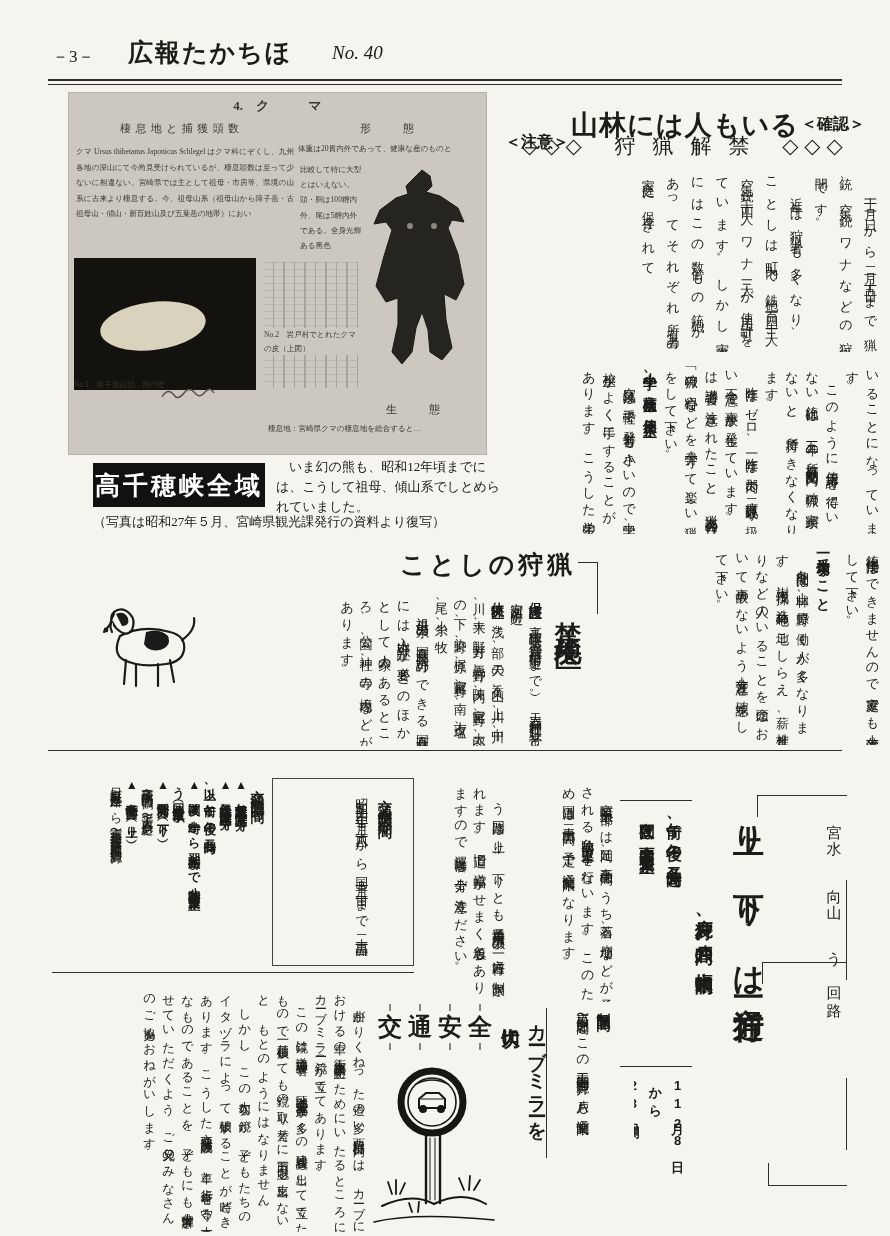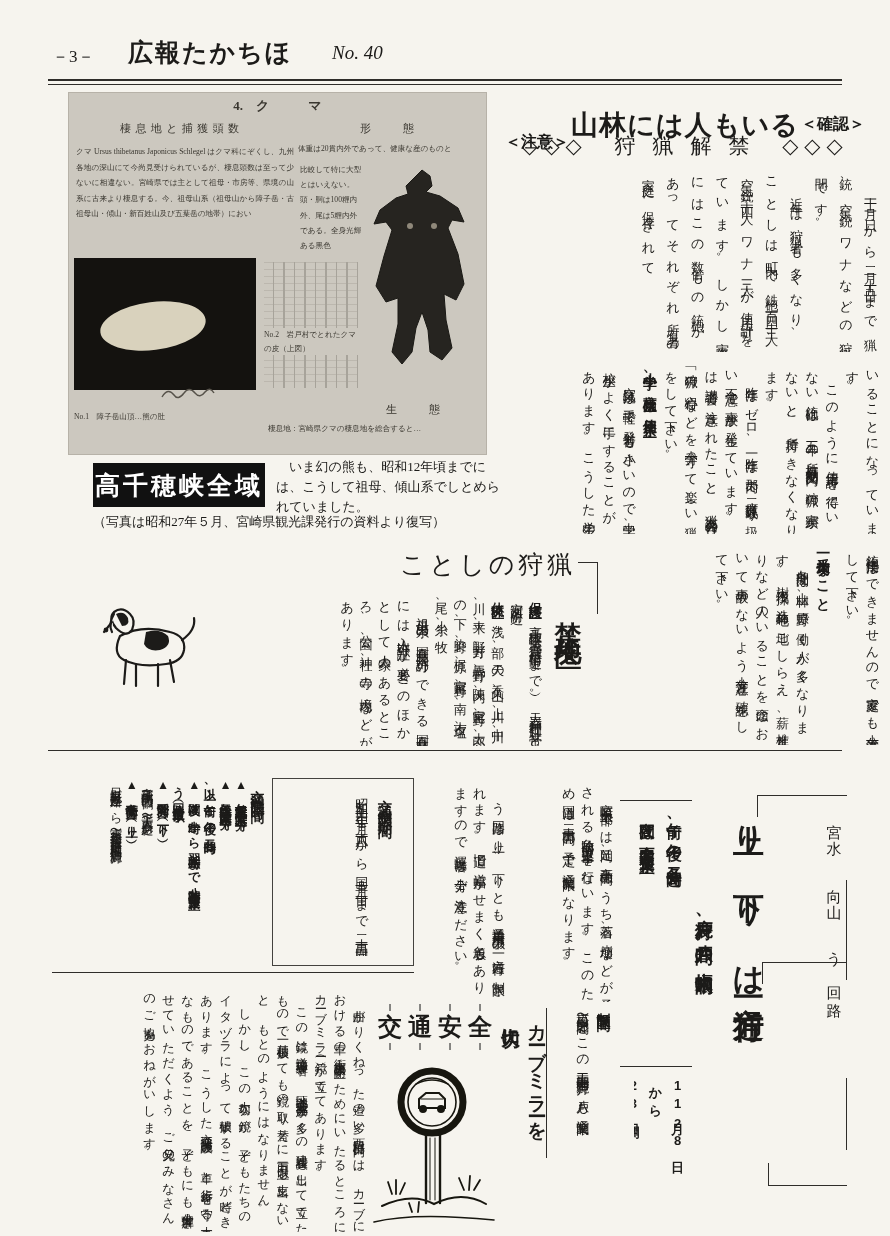--- a/index.html
+++ b/index.html
@@ -41,21 +41,21 @@
 
     <svg class="abs" style="left:296px;top:76px;" width="116" height="228" viewBox="0 0 116 228">
       <path d="M52 8 L58 2 66 8 68 18 62 24 76 28 94 40 100 54 88 52 84 60 94 86 100 116 92 132 80 126 82 152 88 180 78 192 66 184 64 162 58 144 52 160 48 184 38 196 28 184 34 156 34 130 22 134 12 118 20 88 28 62 22 54 10 56 16 42 32 30 44 26 42 18 Z" fill="#262420" stroke="#1a1915" stroke-width="1"></path>
       <circle cx="46" cy="58" r="3" fill="#8f887a"></circle>
       <circle cx="70" cy="58" r="3" fill="#8f887a"></circle>
     </svg>
 
     <div class="abs" style="left:6px;top:166px;width:182px;height:132px;background:#14120f;">
       <div class="abs" style="left:26px;top:44px;width:106px;height:48px;background:#d9d2bd;border-radius:50%;transform:rotate(-7deg);"></div>
     </div>
-    <div class="abs panel-txt" style="left:6px;top:320px;font-size:7.6px;">No.1　障子岳山頂…熊の肚</div>
+    <div class="abs panel-txt" style="left:6px;top:288px;font-size:7.6px;">No.1　障子岳山頂…熊の肚</div>
 
     <div class="abs" style="left:196px;top:170px;width:94px;height:126px;opacity:.55;background:repeating-linear-gradient(90deg,transparent 0 9px,#8a867c 9px 10.5px),repeating-linear-gradient(0deg,transparent 0 6px,rgba(120,115,105,.35) 6px 7px);"></div>
 
     <div class="abs panel-txt" style="left:196px;top:236px;width:96px;font-size:7.6px;line-height:1.8;background:#ccc8bf;">No.2　岩戸村でとれたクマの皮（上図）</div>
     <div class="abs panel-txt" style="left:318px;top:310px;font-size:11px;letter-spacing:.3em;">生　　態</div>
     <div class="abs panel-txt" style="left:200px;top:332px;width:212px;font-size:7.6px;">棲息地：宮崎県クマの棲息地を総合すると…</div>
 
     <svg class="abs" style="left:92px;top:293px;" width="64" height="18" viewBox="0 0 64 18">
       <path d="M2 12 q6 -10 12 -2 q4 6 10 -2 q5 -7 11 0 q5 6 10 -1 q5 -6 9 1" fill="none" stroke="#56524a" stroke-width="1.4"></path>
     </svg>
@@ -85,21 +85,21 @@
     <p class="gothic" style="font-size:14px;">小中学、高校生は使用禁止</p>
     <p>　空気銃は手軽で発射音も小さいので中学、高校生がよく手にすることがあります。こうした学生の</p>
   </div>
 
   <div class="abs v body-v" style="left:600px;top:545px;width:282px;height:200px;">
     <p>銃砲使用はできませんので家庭でも十分注意して下さい。</p>
     <p class="gothic" style="font-size:14px;margin-right:8px;">一番大切なこと</p>
     <p>　冬期間は山林、原野で働く人が多くなります。樹木伐採、造林地の地ごしらえ、薪、椎茸とりなど人のいることを念頭において事故のないよう十分注意と確認をして下さい。</p>
   </div>
 
-  <div class="abs" style="left:400px;top:548px;font-size:25px;font-weight:normal;letter-spacing:.16em;">ことしの狩猟</div>
+  <div class="abs" style="left:400px;top:548px;font-size:25px;font-weight:bold;letter-spacing:.16em;">ことしの狩猟</div>
   <div class="ln" style="left:578px;top:562px;width:20px;height:1px;"></div>
   <div class="ln" style="left:597px;top:562px;width:1px;height:52px;"></div>
   <div class="abs v" style="left:550px;top:600px;height:150px;font-size:27px;font-weight:bold;letter-spacing:.3em;">禁止地区</div>
 
   <div class="abs v mid-v" style="left:204px;top:592px;width:340px;height:154px;">
     <p><b class="gothic" style="font-size:13px;">保護区</b><span>　高千穂峡全域（鹿狩戸橋附近まで）。天岩戸神社両社一帯と天安河原附近</span></p>
     <p><b class="gothic" style="font-size:13px;">休猟区</b><span>　浅ヶ部、天の香久山、上川、中川、下川、大平、野方野、馬背野、陳内、宮尾野、太郎、寺の下、染野、梶原、宮尾野、南、古夕塩、流尾、小糸、牧</span></p>
     <p>　祖母山系の国有林内（許可のできる国有林には入山許可証が必要）このほか禁止地区として人家のあるところ、公園、神社、寺の境内などがあります。</p>
   </div>
 

